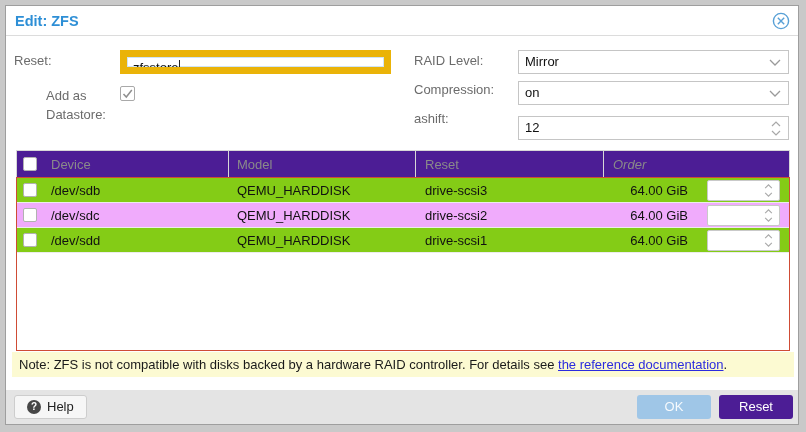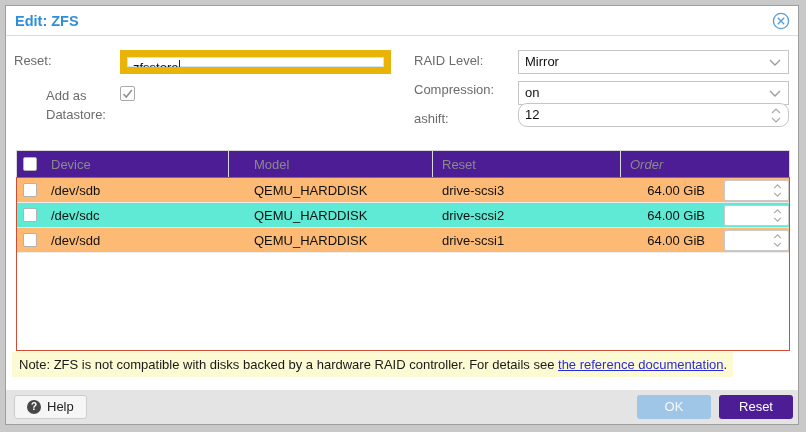--- a/index.html
+++ b/index.html
@@ -50,41 +50,41 @@
   
   .tbl { position:absolute; left:10px; top:144px; width:774px; }
   .tbl-header {
     display:flex; height:27px; background:#4c1d95;
     border:1px solid #d7d7d7; border-bottom:none;
     font-size:13px; color:#8a8a8a;
   }
   .tbl-body {
     height:174px; background:#fff; border:1px solid #cf4c35; overflow:hidden;
   }
-  .trow { display:flex; height:25px; border-bottom:1px solid #ececec; font-size:13px; color:#111; background:#fdba74; }
-  .trow:nth-child(2) { background:#5eead4; }
+  .trow { display:flex; height:25px; border-bottom:1px solid #ececec; font-size:13px; color:#111; background:#84cc16; }
+  .trow:nth-child(2) { background:#f0abfc; }
   .cell { display:flex; align-items:center; overflow:hidden; }
   .c-cb     { width:26px;  justify-content:center; }
   .c-device { width:186px; padding-left:8px; }
-  .c-model  { width:187px; padding-left:8px;margin-left:17px; }
+  .c-model  { width:187px; padding-left:8px; }
   .c-serial { width:188px; padding-left:9px; }
   .c-size   { width:92px;  justify-content:flex-end; padding-right:8px; }
   .c-order  { flex:1; padding-left:9px;font-style:italic; }
   .tbl-header .cell { height:100%; }
   .tbl-header .c-device, .tbl-header .c-model,
   .tbl-header .c-serial, .tbl-header .c-size { border-right:1px solid #d7d7d7; }
   .row-cb { width:14px; height:14px; border:1px solid #b2b2b2; border-radius:2px; background:#fff; }
   .order-spin {
     position:relative; width:73px; height:21px; margin-left:2px;
     border:1px solid #c9c9c9; border-radius:2px; background:#fff;
   }
   .order-spin .spin-col { right:6px; top:0; height:19px; }
   
   .note {
-    position:absolute; left:6px; top:346px; width:721px; height:25px;
+    position:absolute; left:6px; top:346px; width:782px; height:25px;
     background:#fcfad2; font-size:13px; color:#1a1a1a; line-height:25px; padding-left:7px;
     white-space:nowrap; overflow:hidden;
   }
   .note a { color:#2b2bde; text-decoration:underline; cursor:pointer; }
   
   .footer {
     position:absolute; left:0; right:0; bottom:0; height:34px; background:#e4e4e4;
   }
   .btn {
     position:absolute; top:5px; height:24px; border-radius:3px;
@@ -141,21 +141,21 @@
   <div class="txt-input" style="left:512px; top:75px;">
     <span>on</span>
     <span class="trigger">
       <svg width="12" height="7" viewBox="0 0 12 7">
           <path d="M1 1 L6 6 L11 1" fill="none" stroke="#9a9a9a" stroke-width="1.3"></path>
         </svg>
     </span>
   </div>
 
   <div class="lbl" style="left:408px; top:101px;">ashift:</div>
-  <div class="txt-input" style="left:512px; top:97px;border-radius:9px;">
+  <div class="txt-input" style="left:512px; top:110px;">
     <span>12</span>
     <span class="spin-col">
       <svg width="10" height="6" viewBox="0 0 10 6">
           <path d="M1 5 L5 1 L9 5" fill="none" stroke="#a8a8a8" stroke-width="1.2"></path>
         </svg>
       <svg width="10" height="6" viewBox="0 0 10 6">
           <path d="M1 1 L5 5 L9 1" fill="none" stroke="#a8a8a8" stroke-width="1.2"></path>
         </svg>
     </span>
   </div>

